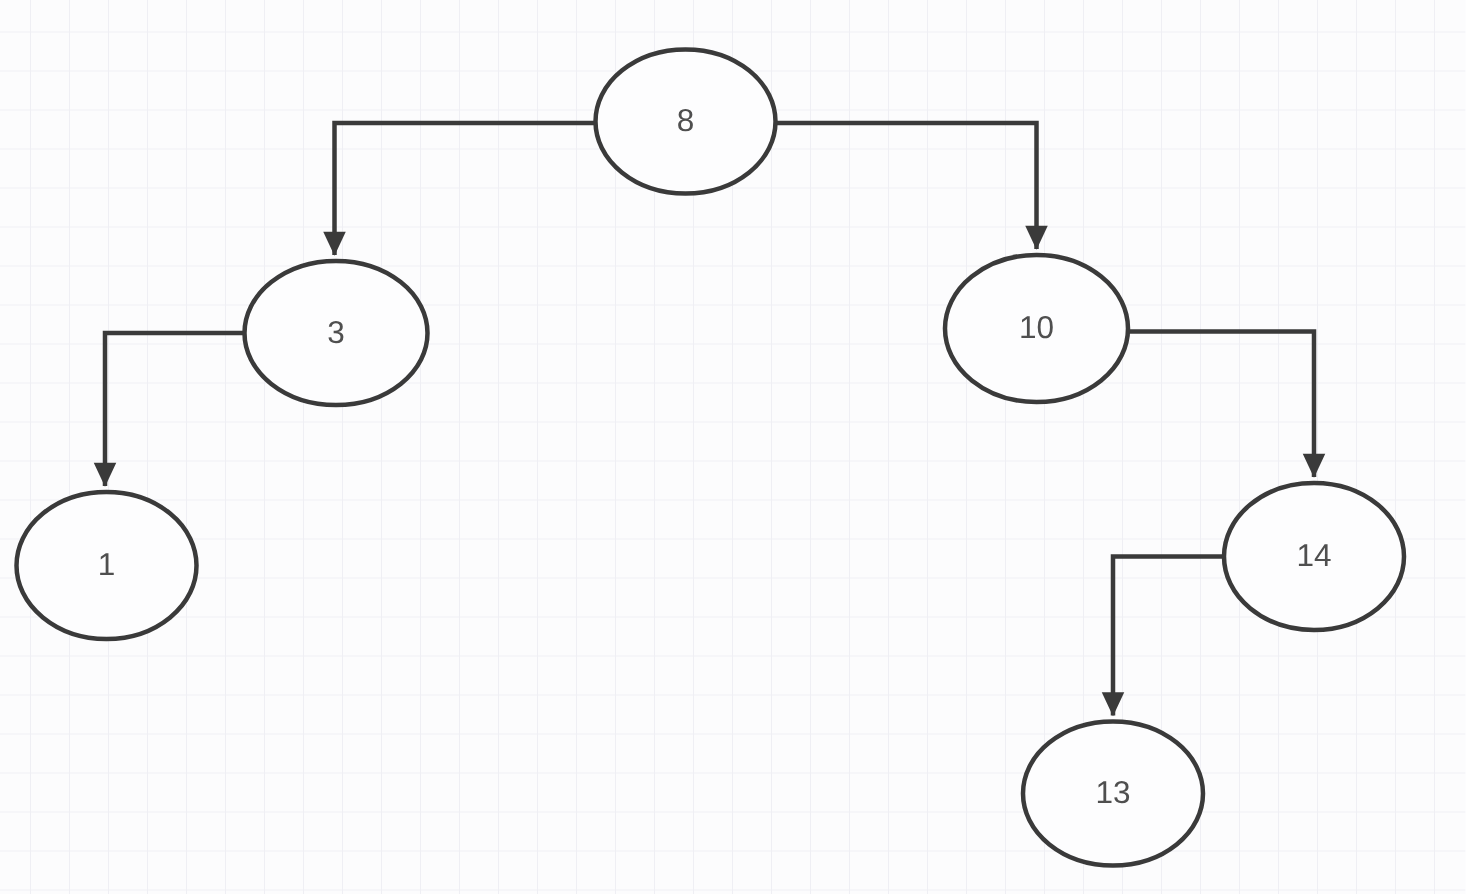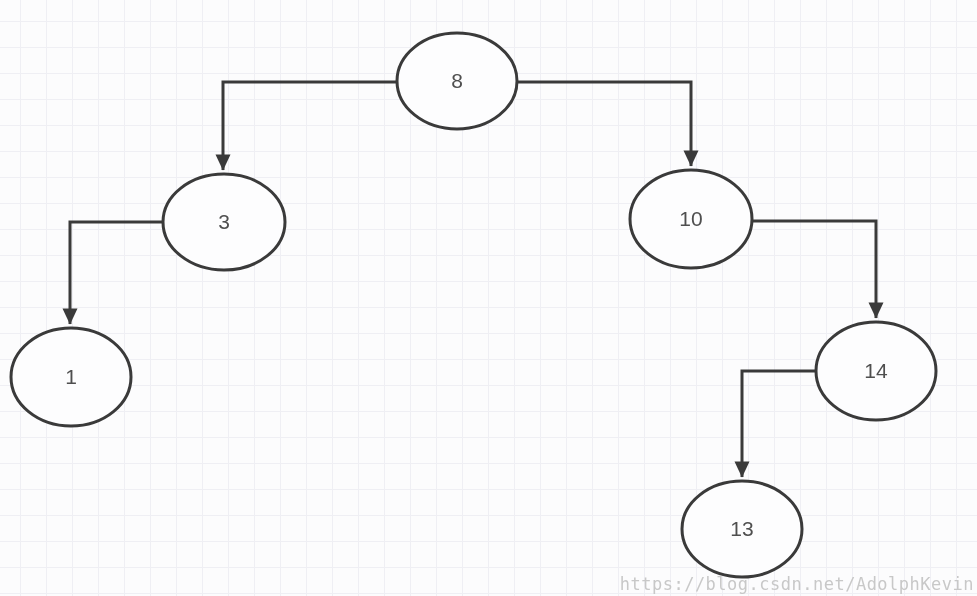--- a/index.html
+++ b/index.html
@@ -92,14 +92,13 @@
         <g>
           <ellipse cx="876" cy="371" rx="60" ry="49" fill="#fdfdfe" stroke="#3a3a3a"></ellipse>
           <text x="876" y="372" fill="#4f4f4f">14</text>
         </g>
         <g>
           <ellipse cx="742" cy="529" rx="60" ry="48" fill="#fdfdfe" stroke="#3a3a3a"></ellipse>
           <text x="742" y="530" fill="#4f4f4f">13</text>
         </g>
       </g>
   </svg>
-  <div class="watermark" style="color: rgb(200, 200, 200);">https://blog.csdn.net/AdolphKevin</div>
 </div>
 
 </body></html>

